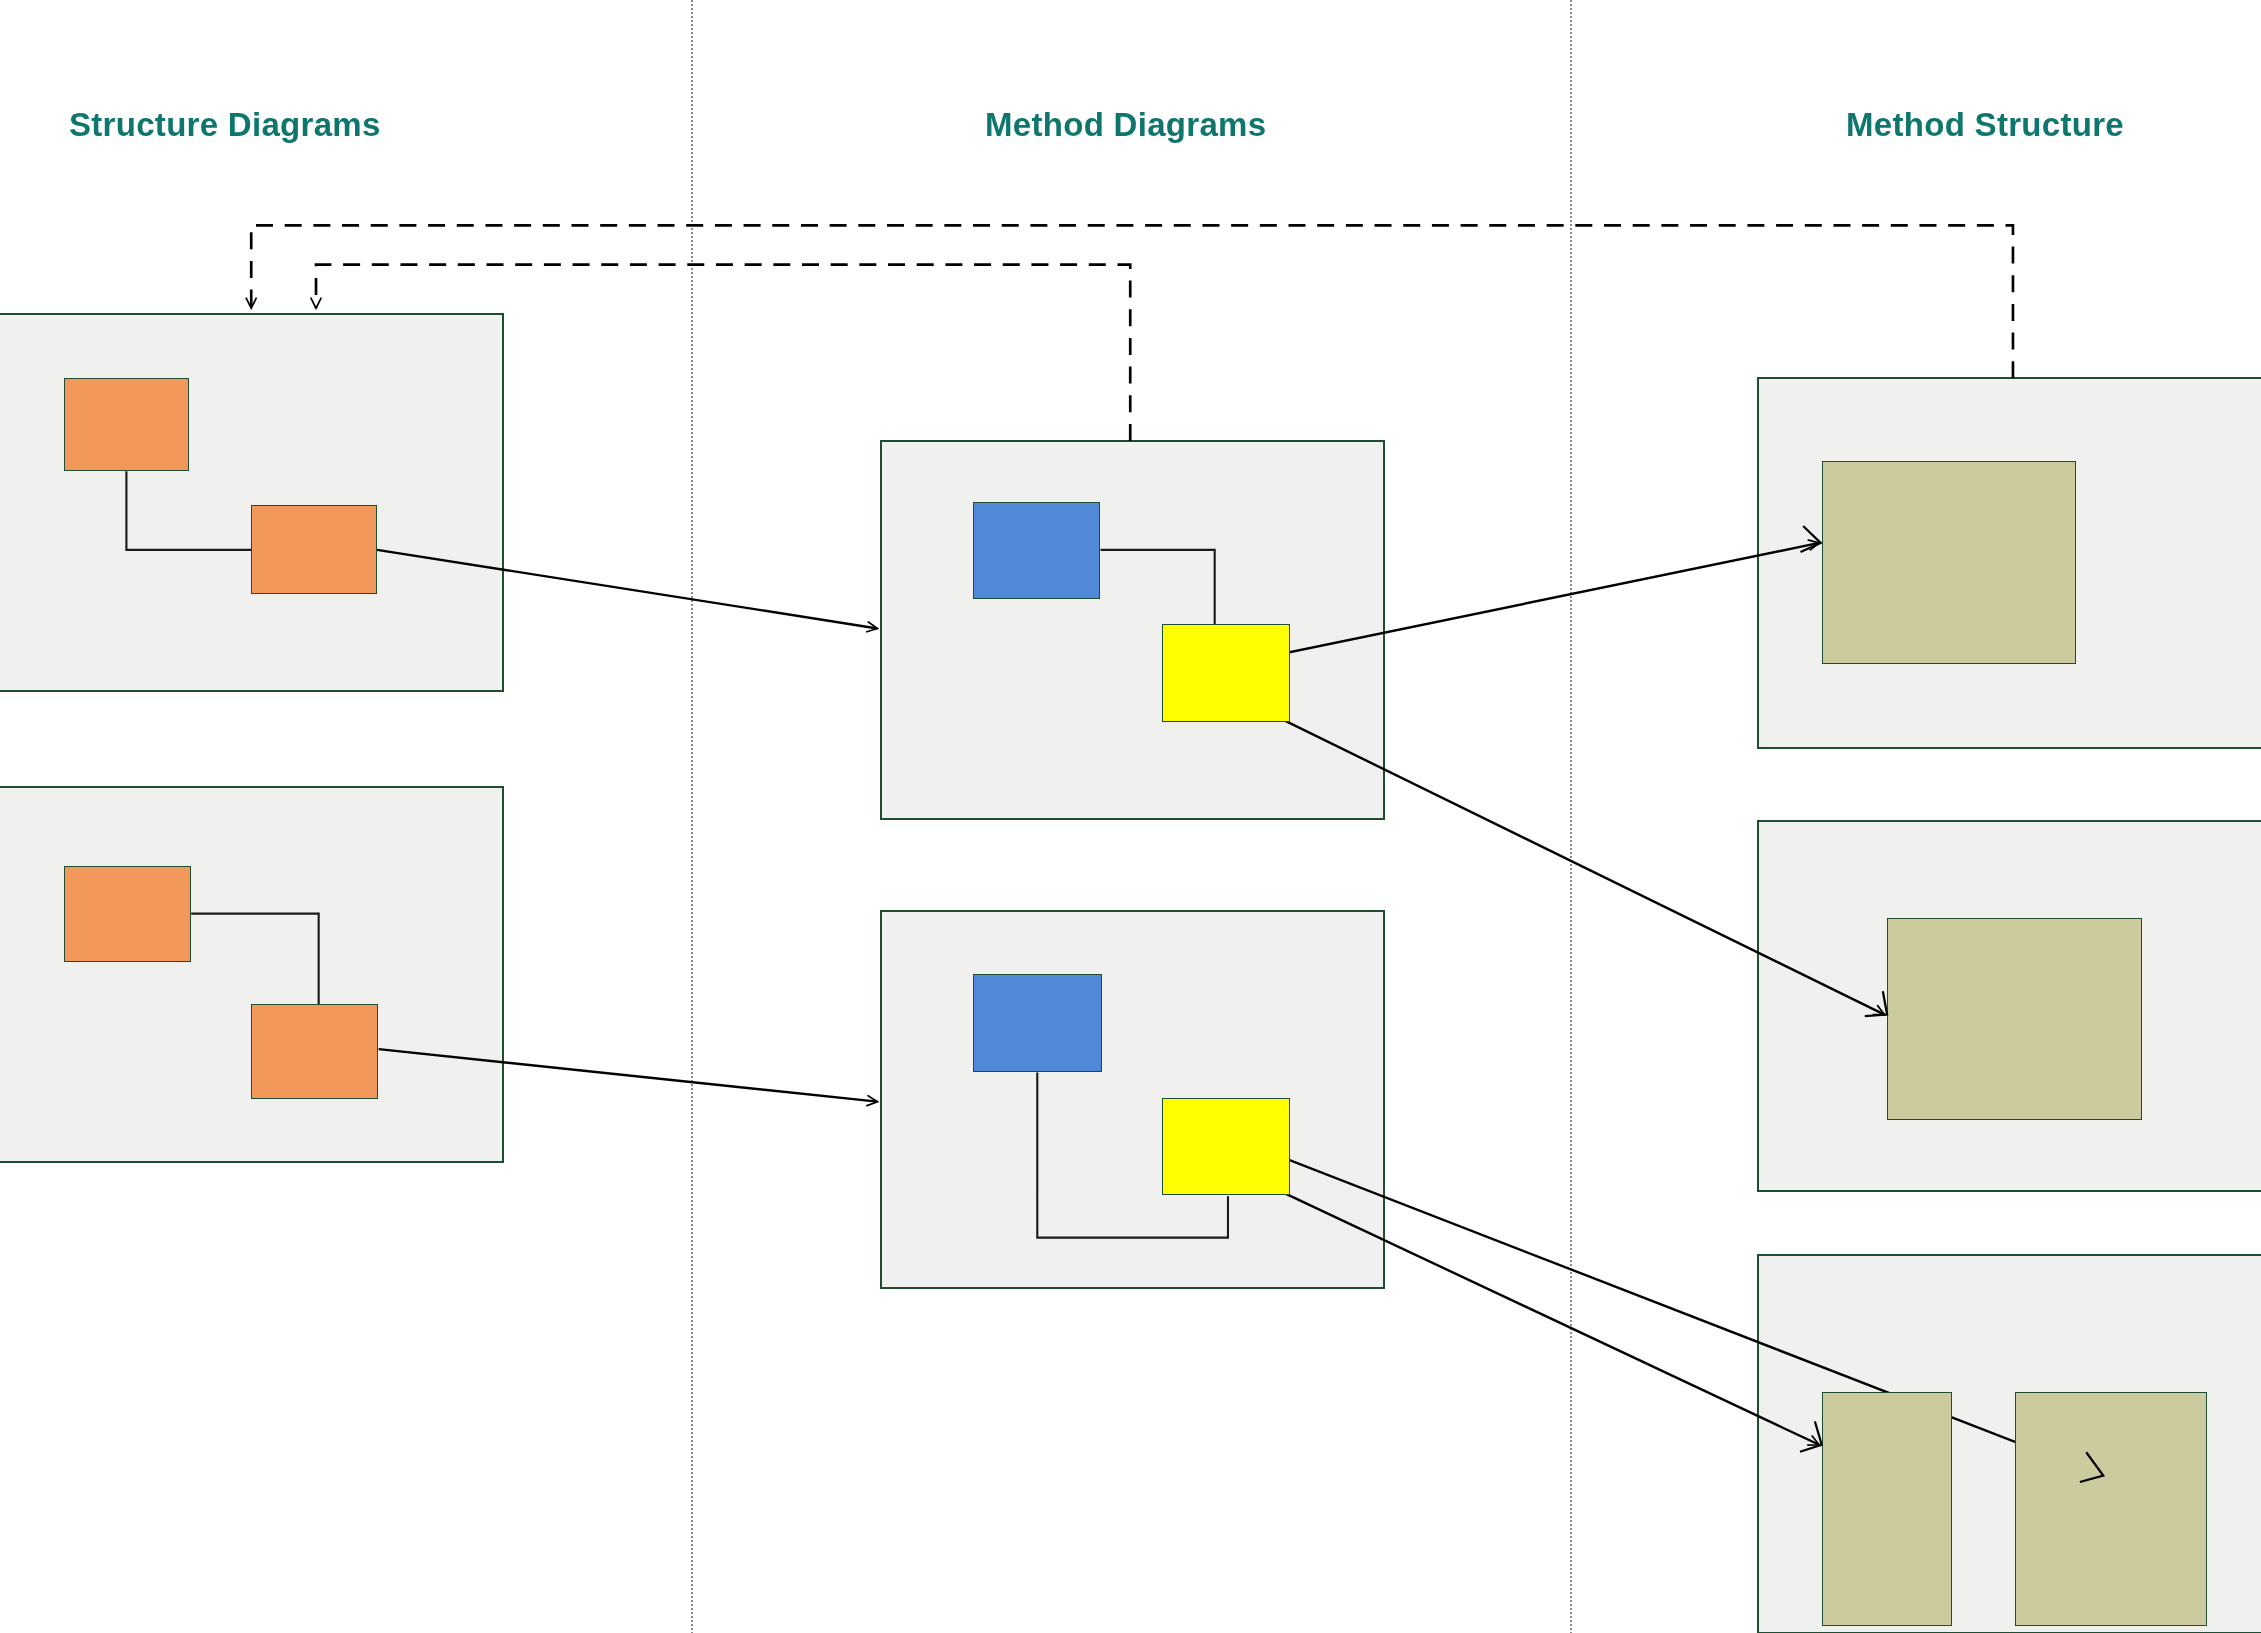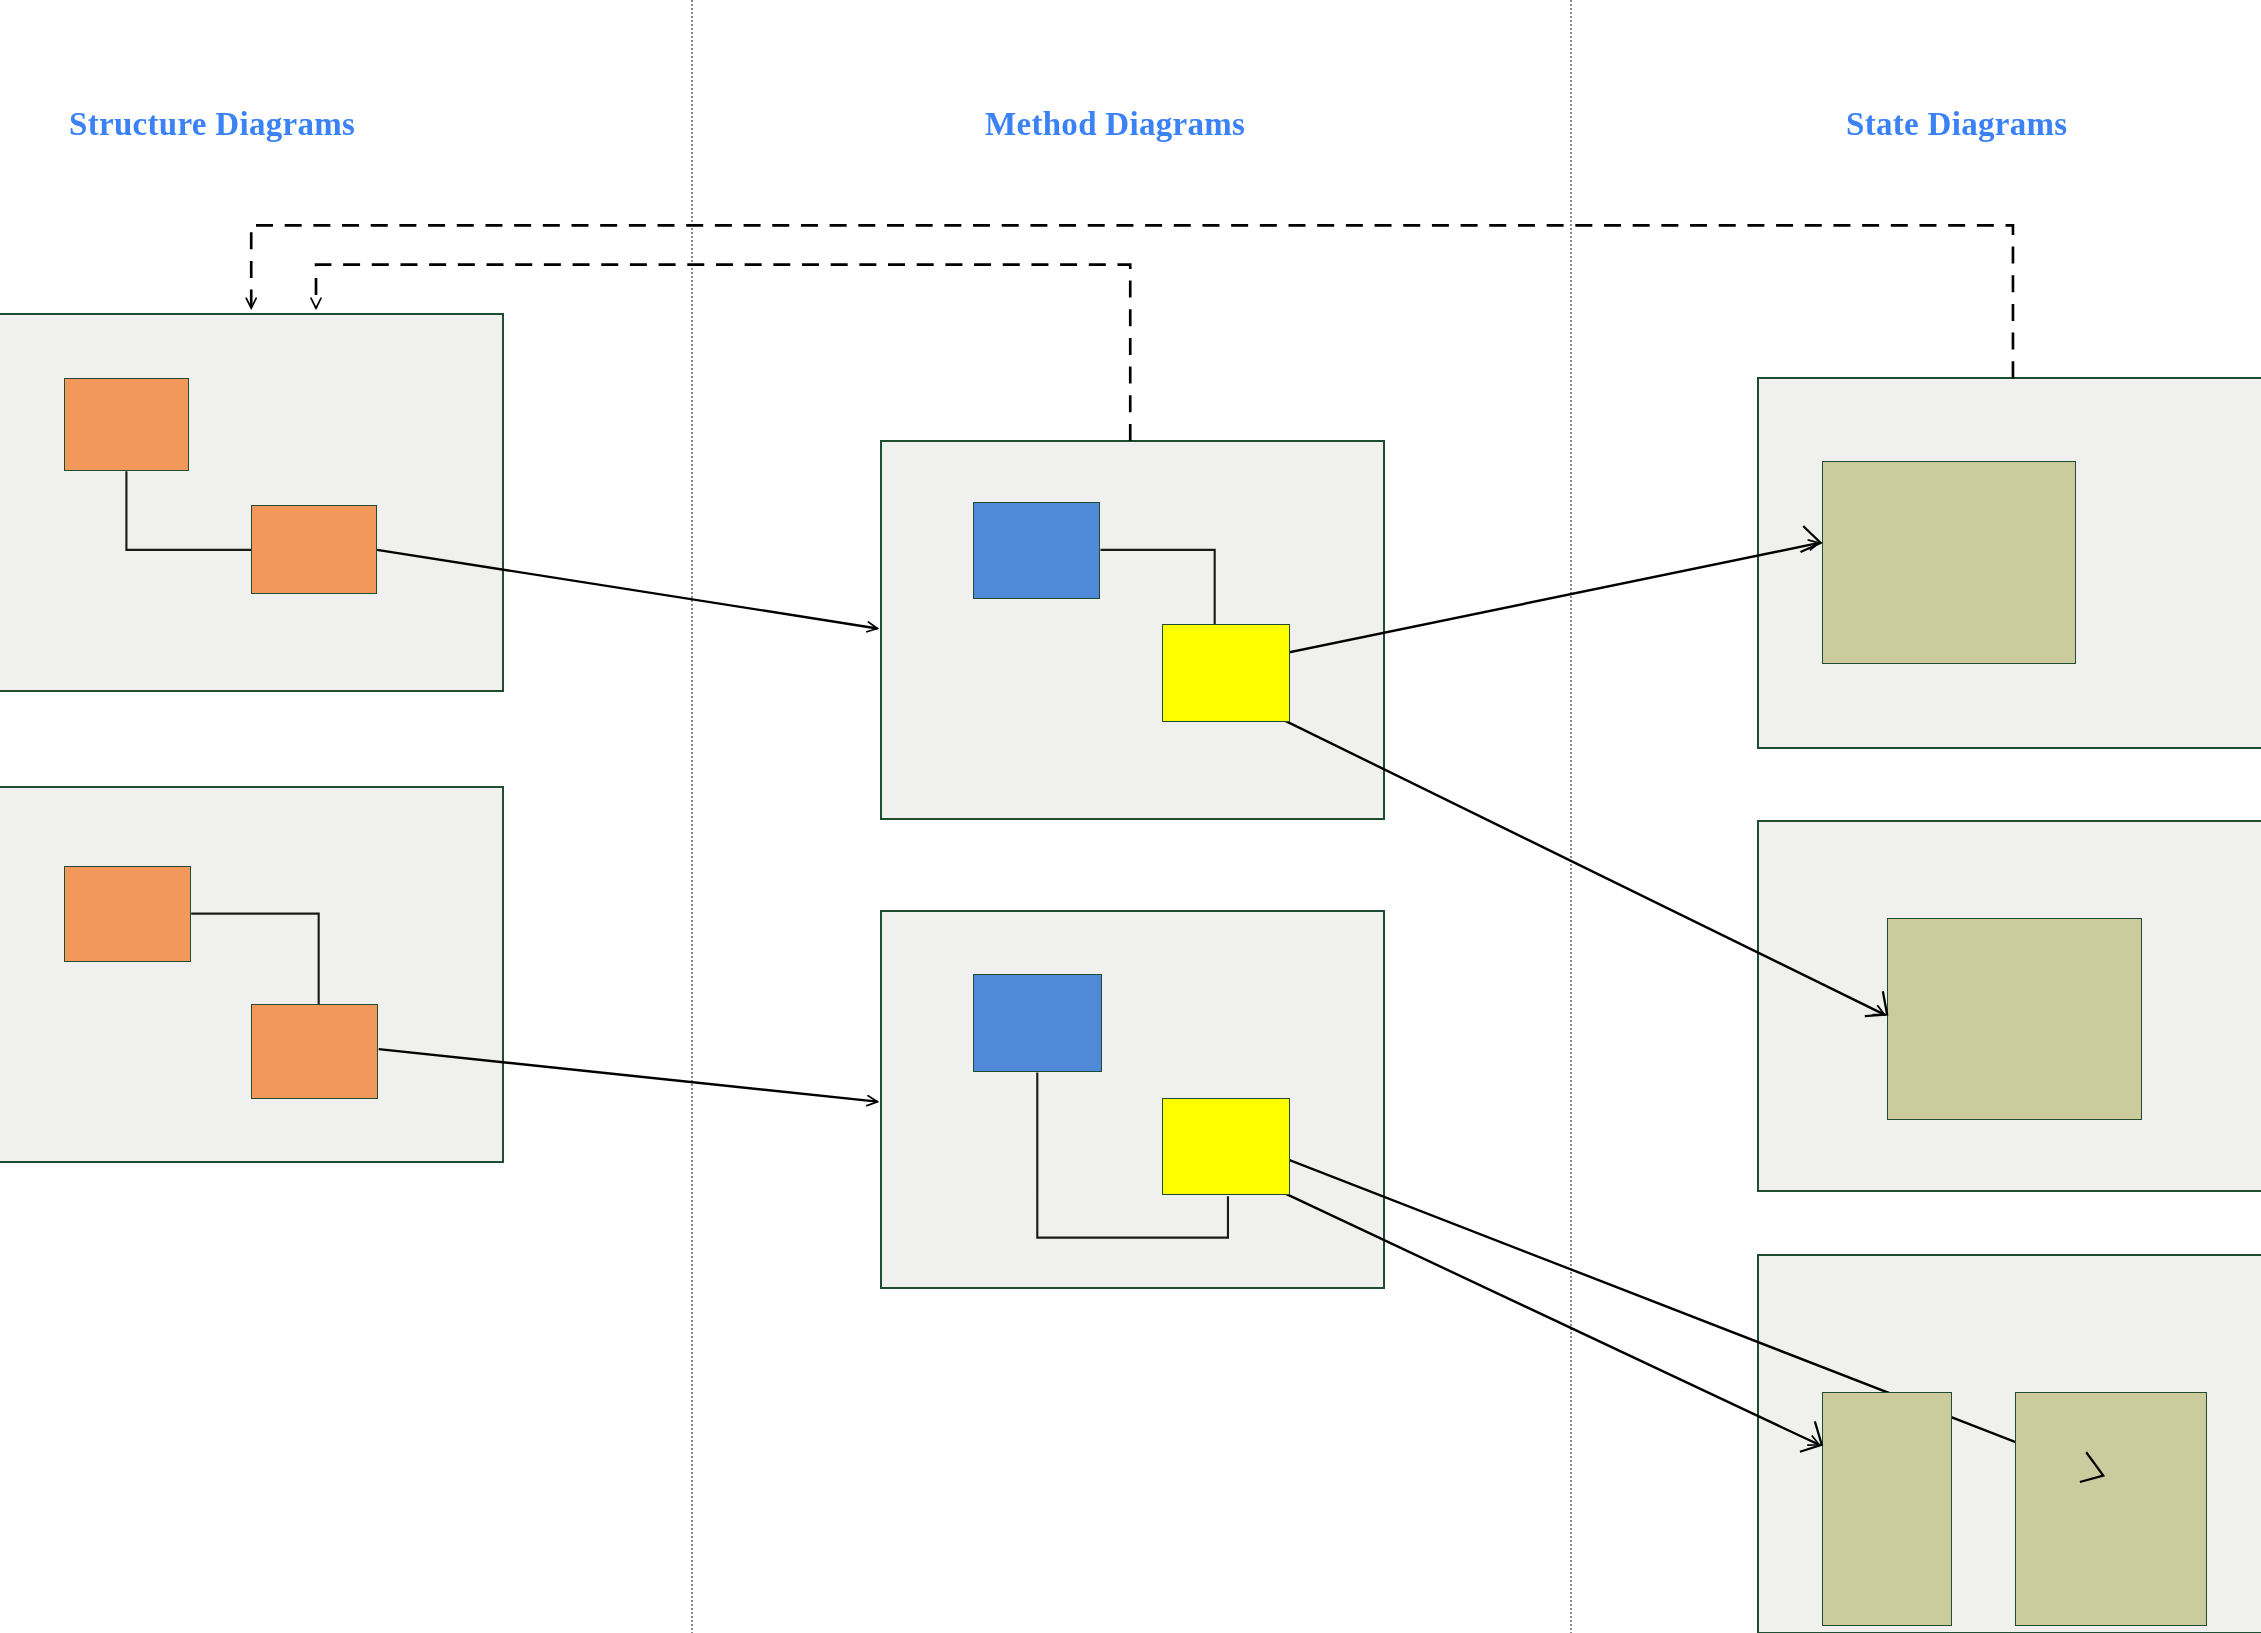--- a/index.html
+++ b/index.html
@@ -6,26 +6,26 @@
   #stage{
     position:relative;
     width:2261px;
     height:1634px;
     background:#ffffff;
     font-family:"Liberation Sans", sans-serif;
     overflow:hidden;
   }
   .col-title{
     position:absolute;
-    color:#3b82f6;
+    color:#0f766e;
     font-weight:bold;
     font-size:33px;
     letter-spacing:0.3px;
     white-space:nowrap;
-    font-family:Liberation Serif, serif;
+    font-family:Liberation Sans, sans-serif;
   }
   .divider{
     position:absolute;
     top:0;
     width:0;
     height:1634px;
     border-left:2.1px dotted #8a8a8a;
   }
   .panel{
     position:absolute;
@@ -53,21 +53,21 @@
 </head>
 <body>
 
 <div id="stage">
 
   <div class="divider" style="left:691px;"></div>
   <div class="divider" style="left:1570px;"></div>
 
   <div class="col-title" style="left:69px; top:106px;">Structure Diagrams</div>
   <div class="col-title" style="left:985px; top:106px;">Method Diagrams</div>
-  <div class="col-title" style="left:1846px; top:106px;">State Diagrams</div>
+  <div class="col-title" style="left:1846px; top:106px;">Method Structure</div>
 
   <div class="panel" style="left:-5.3px; top:313px; width:509px; height:379px;"></div>
   <div class="panel" style="left:-5.3px; top:786px; width:509px; height:377px;"></div>
   <div class="panel" style="left:880px; top:440px; width:505px; height:380px;"></div>
   <div class="panel" style="left:880px; top:910px; width:505px; height:379px;"></div>
   <div class="panel" style="left:1757px; top:377px; width:510px; height:372px;"></div>
   <div class="panel" style="left:1757px; top:820px; width:510px; height:372px;"></div>
   <div class="panel" style="left:1757px; top:1254px; width:510px; height:380px;"></div>
 
   <svg class="overlay" viewBox="0 0 4257 3076">

